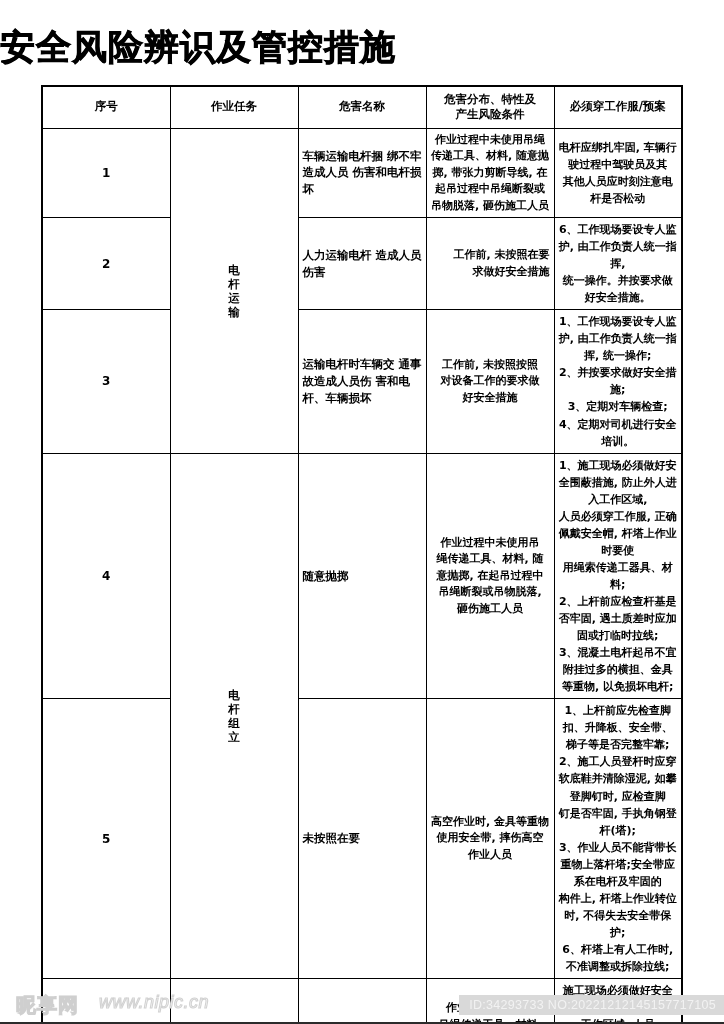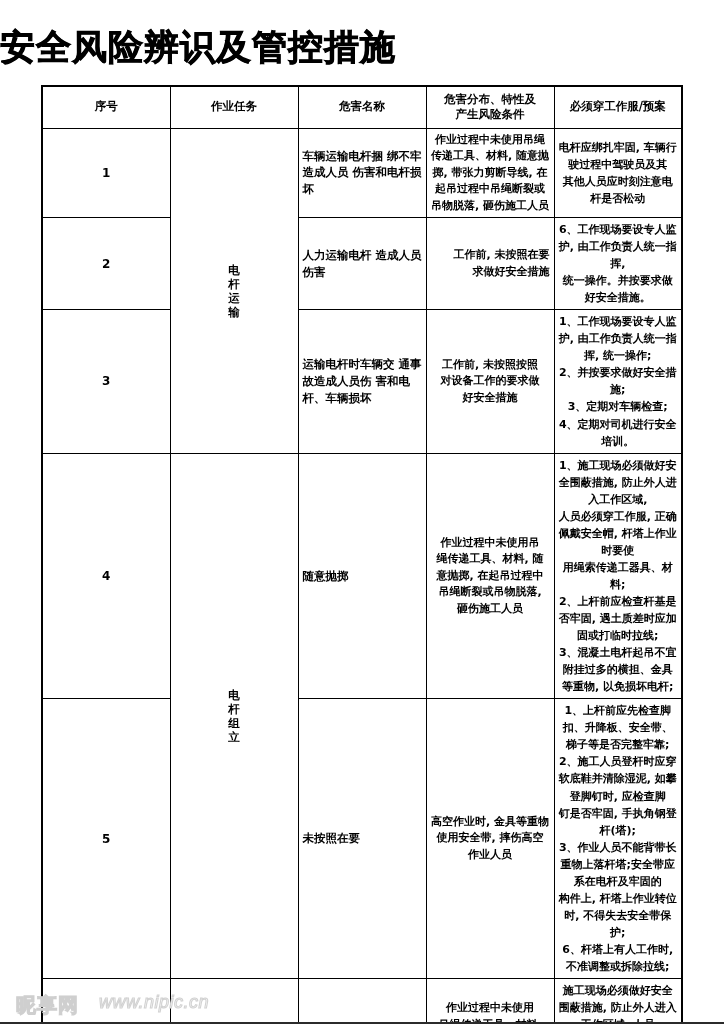--- a/index.html
+++ b/index.html
@@ -279,16 +279,17 @@
 
       </tbody>
     </table>
   </div>
 
   <div class="wm">
     <span class="wm-cn">昵享网</span>
     <span class="wm-url">www.nipic.cn</span>
   </div>
 
+  <div class="id-badge">ID:34293733 NO:20221212145157717105</div>
 
   <div class="hr-bottom"></div>
 
 </div>
 
 </body></html>

